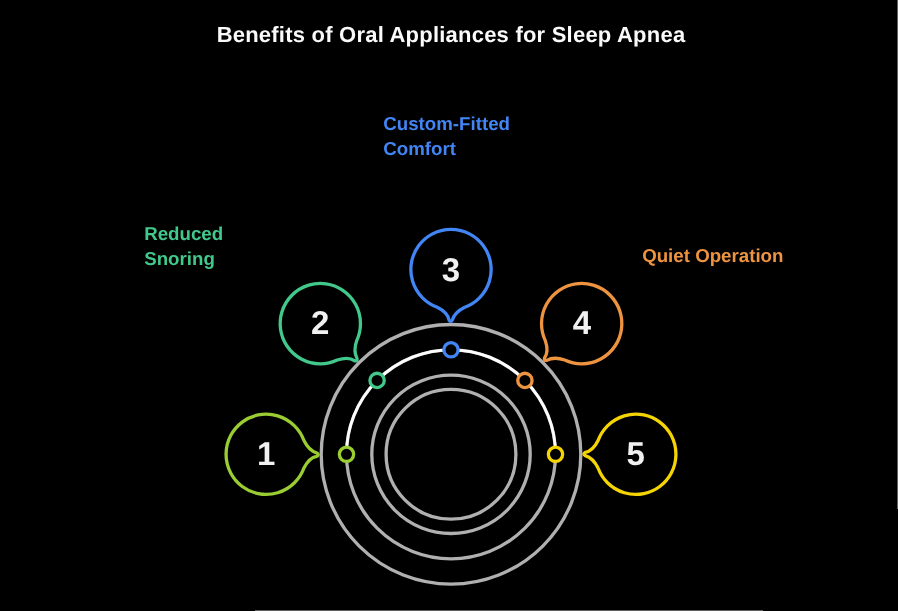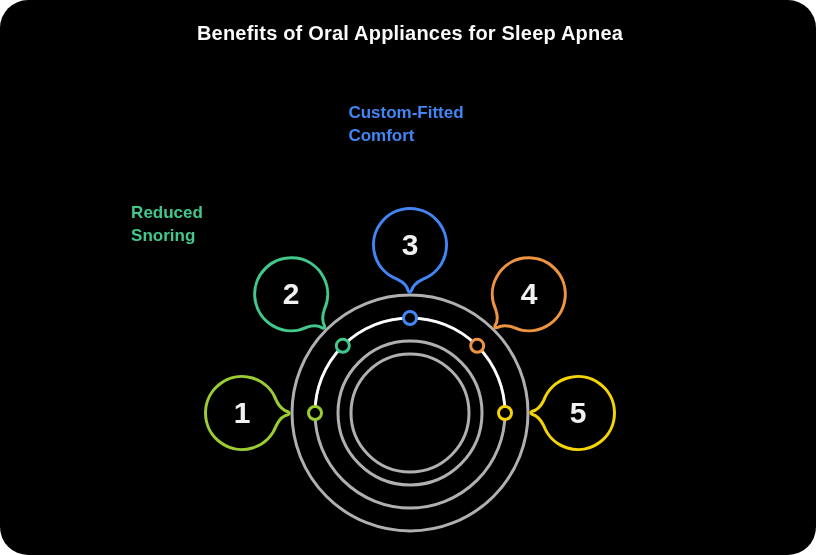--- a/index.html
+++ b/index.html
@@ -59,21 +59,21 @@
     font-size: 17px;
     line-height: 23px;
     font-weight: bold;
     text-align: left;
     white-space: pre-line;
   }
 </style>
 </head>
 <body>
 
-<div class="stage" style="background:#000;border-radius:28px;">
+<div class="stage" style="background:#000;">
 
   <h1 class="title" style="color: rgb(250, 250, 250);">Benefits of Oral Appliances for Sleep Apnea</h1>
 
   <svg class="diagram-svg" width="816" height="555" viewBox="0 0 816 555">
 
     <g>
       <circle class="ring" cx="410" cy="413" r="118" stroke="#b0b0b0"></circle>
       <circle class="ring" cx="410" cy="413" r="95" stroke="#b0b0b0"></circle>
       <circle class="ring" cx="410" cy="413" r="72" stroke="#b0b0b0"></circle>
       <circle class="ring" cx="410" cy="413" r="59" stroke="#b0b0b0"></circle>
@@ -111,15 +111,16 @@
     </g>
   </svg>
 
 
   <div class="benefit-label" style="left: 167px; top: 224px; color: rgb(65, 200, 138);">Reduced
 Snoring</div>
 
   <div class="benefit-label" style="left: 406px; top: 124px; color: rgb(66, 133, 244);">Custom-Fitted
 Comfort</div>
 
+  <div class="benefit-label" style="left: 648px; top: 233px; color: rgb(238, 148, 64);">Quiet Operation</div>
 
 
 </div>
 
 </body></html>

